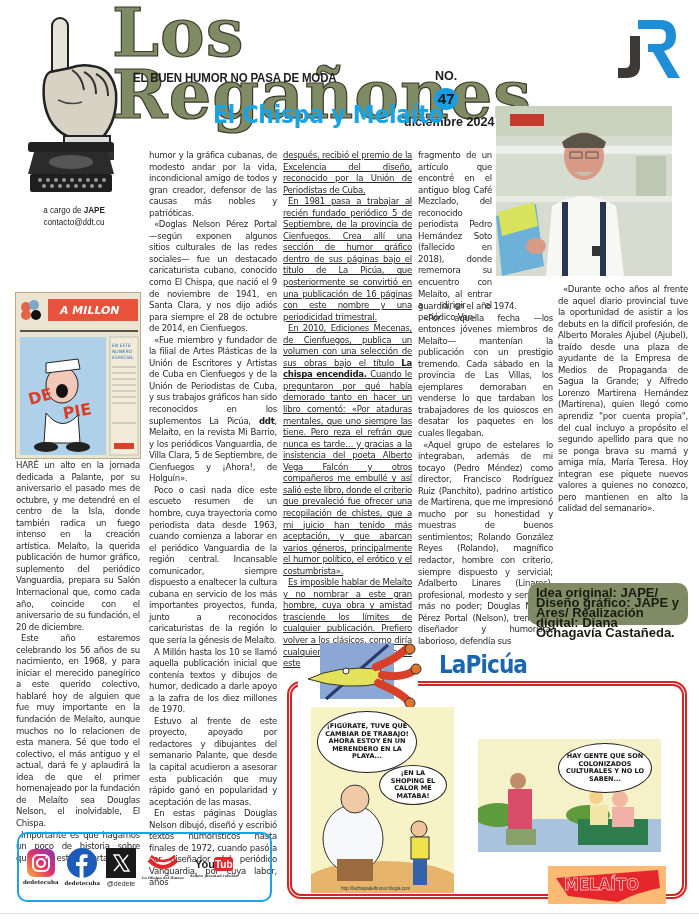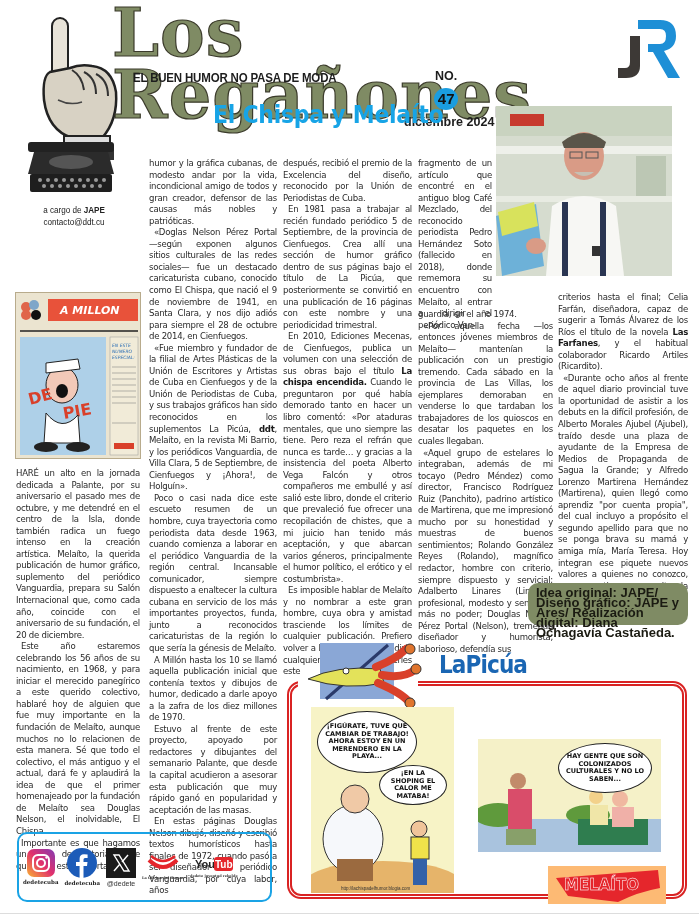--- a/index.html
+++ b/index.html
@@ -42,29 +42,29 @@
   .typewriter { left: 22px; top: 140px; width: 98px; height: 55px; }
   .credit { left: 10px; top: 204px; width: 128px; text-align: center; font-size: 9px; line-height: 12px; color: #222;
     transform: scaleX(0.9); }
   .credit b { font-weight: bold; }
 
   .poster { left: 15px; top: 272px; width: 126px; height: 167px; background: #e9e2cf; border: 1px solid #b8ab8c; overflow: hidden; margin-top: 20px; }
 
   
   .col {
     position: absolute; font-family: "DejaVu Sans", sans-serif; font-size: 8.55px; line-height: 11.55px;
-    color: #2a2a2a; text-align: justify; letter-spacing: -0.25px; margin-top: 8px;
+    color: #2a2a2a; text-align: justify; letter-spacing: -0.25px;
   }
   .col p { text-indent: 5px; }
   .col p.first { text-indent: 0; }
   .col b { font-weight: bold; color: #1a1a1a; }
 
   .col1 { left: 16px; top: 460px; width: 124px; }
   .col2 { left: 149px; top: 150px; width: 128px; }
-  .col3 { left: 283px; top: 150px; width: 129px; }
+  .col3 { left: 283px; top: 150px; width: 129px; text-decoration: underline; }
   .col4a { left: 418px; top: 150px; width: 74px; }
   .col4b { left: 418px; top: 301px; width: 135px; }
   .col5 { left: 558px; top: 284px; width: 130px; }
 
   .photo { left: 496px; top: 106px; width: 176px; height: 170px; overflow: hidden; background: #d9dcd2; }
 
   .credits-box {
     left: 528px; top: 583px; width: 160px; height: 42px; background: #7f8b64; border-radius: 10px;
     padding: 5px 8px; font-size: 13px; line-height: 10px; font-weight: bold; color: #1b1b12;
   }
@@ -250,21 +250,20 @@
   </svg>
 </div>
 
 <div class="col col4b">
   <p class="first">guardia, en el año 1974.</p>
   <p>«Por aquella fecha —los entonces jóvenes miembros de Melaíto— mantenían la publicación con un prestigio tremendo. Cada sábado en la provincia de Las Villas, los ejemplares demoraban en venderse lo que tardaban los trabajadores de los quioscos en desatar los paquetes en los cuales llegaban.</p>
   <p style="width:135px">«Aquel grupo de estelares lo integraban, además de mi tocayo (Pedro Méndez) como director, Francisco Rodríguez Ruiz (Panchito), padrino artístico de Martirena, que me impresionó mucho por su honestidad y muestras de buenos sentimientos; Rolando González Reyes (Rolando), magnífico redactor, hombre con criterio, siempre dispuesto y servicial; Adalberto Linares (Linares), profesional, modesto y sencillo a más no poder; Douglas Nelson Pérez Portal (Nelson), tremendo diseñador y humorista, laborioso, defendía sus</p>
 </div>
 
 <div class="col col5">
-  <p class="first"><span>criterios hasta el final; Celia Farfán, diseñadora, capaz de sugerir a Tomás Álvarez de los Ríos el título de la novela </span><b>Las Farfanes</b><span>, y el habitual colaborador Ricardo Artiles (Ricardito).</span></p>
   <p>«Durante ocho años al frente de aquel diario provincial tuve la oportunidad de asistir a los debuts en la difícil profesión, de Alberto Morales Ajubel (Ajubel), traído desde una plaza de ayudante de la Empresa de Medios de Propaganda de Sagua la Grande; y Alfredo Lorenzo Martirena Hernández (Martirena), quien llegó como aprendiz "por cuenta propia", del cual incluyo a propósito el segundo apellido para que no se ponga brava su mamá y amiga mía, María Teresa. Hoy integran ese piquete nuevos valores a quienes no conozco, pero mantienen en alto la calidad del semanario».</p>
 </div>
 
 <div class="abs credits-box">Idea original: JAPE/ Diseño gráfico: JAPE y Ares/ Realización digital: Diana Ochagavía Castañeda.</div>
 
 <div class="abs comic-frame"></div>
 <div class="abs comic-frame-cover"></div>
 
 <div class="abs mascot">
   <svg width="118" height="75" viewBox="0 0 118 75">

